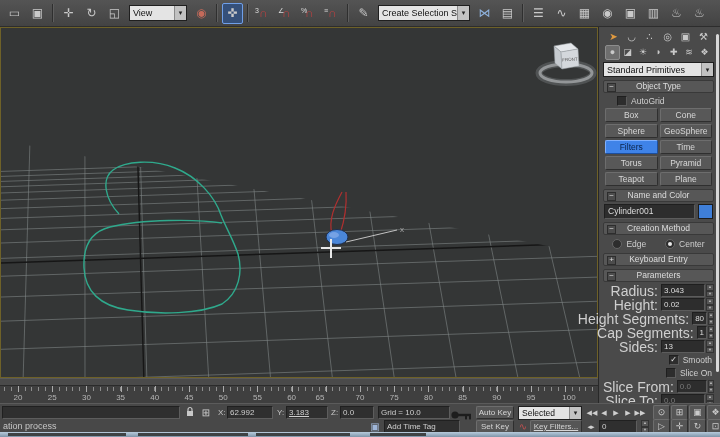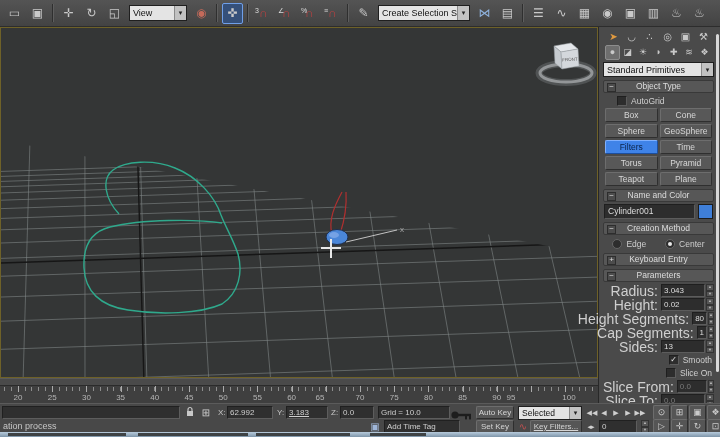--- a/index.html
+++ b/index.html
@@ -461,21 +461,21 @@
         <span class="tlabel" style="left: 360px;">70</span>
         <span class="tick tall" style="left: 394.2px;"></span>
         <span class="tlabel" style="left: 394.2px;">75</span>
         <span class="tick tall" style="left: 428.4px;"></span>
         <span class="tlabel" style="left: 428.4px;">80</span>
         <span class="tick tall" style="left: 462.6px;"></span>
         <span class="tlabel" style="left: 462.6px;">85</span>
         <span class="tick tall" style="left: 496.8px;"></span>
         <span class="tlabel" style="left: 496.8px;">90</span>
         <span class="tick tall" style="left: 531px;"></span>
-        <span class="tlabel" style="left: 511px;">95</span>
+        <span class="tlabel" style="left: 531px;">95</span>
         <span class="tick tall" style="left: 565.2px;"></span>
         <span class="tlabel" style="left: 569px;">100</span>
       </div>
   </div>
 
   <div id="statusbar">
     <span class="sfield" style="left:2px;top:2px;width:178px;"></span>
 
     <span class="sicon" style="left:183px;top:2px;">
       <svg width="10" height="12" viewBox="0 0 10 12">

